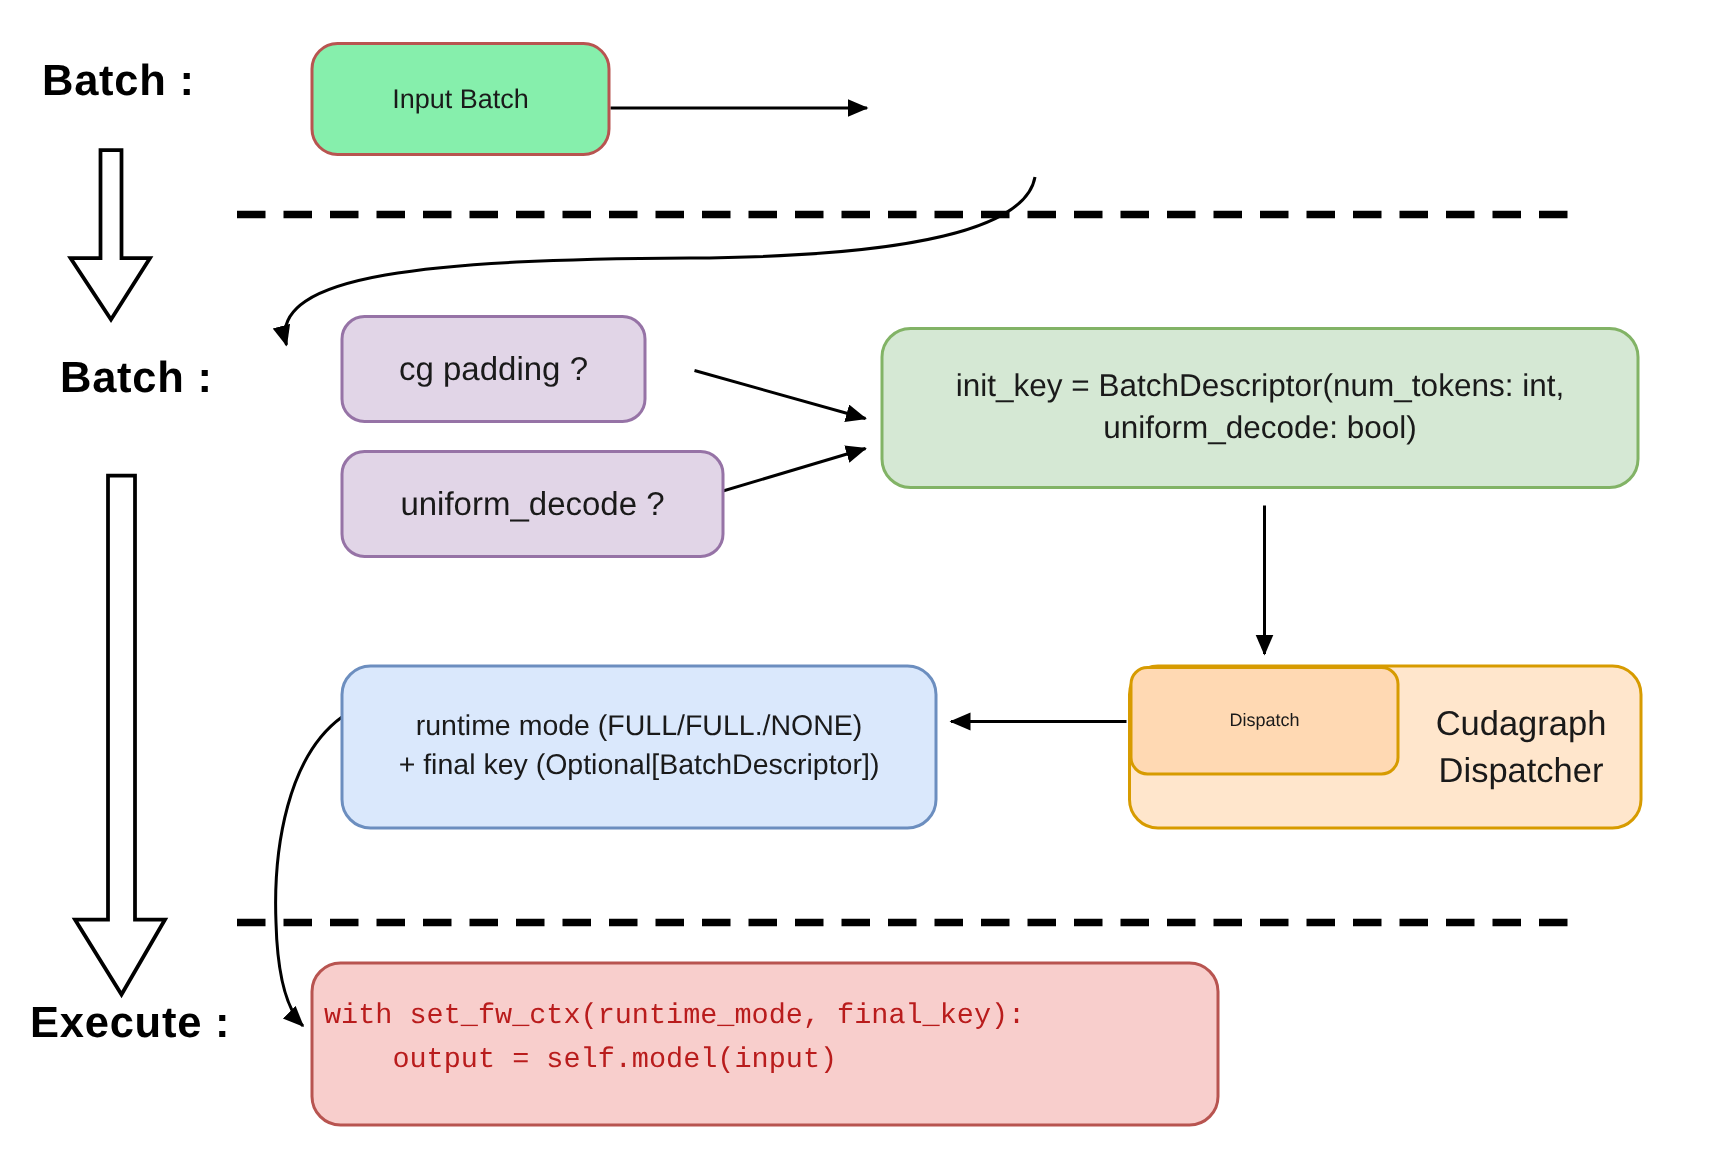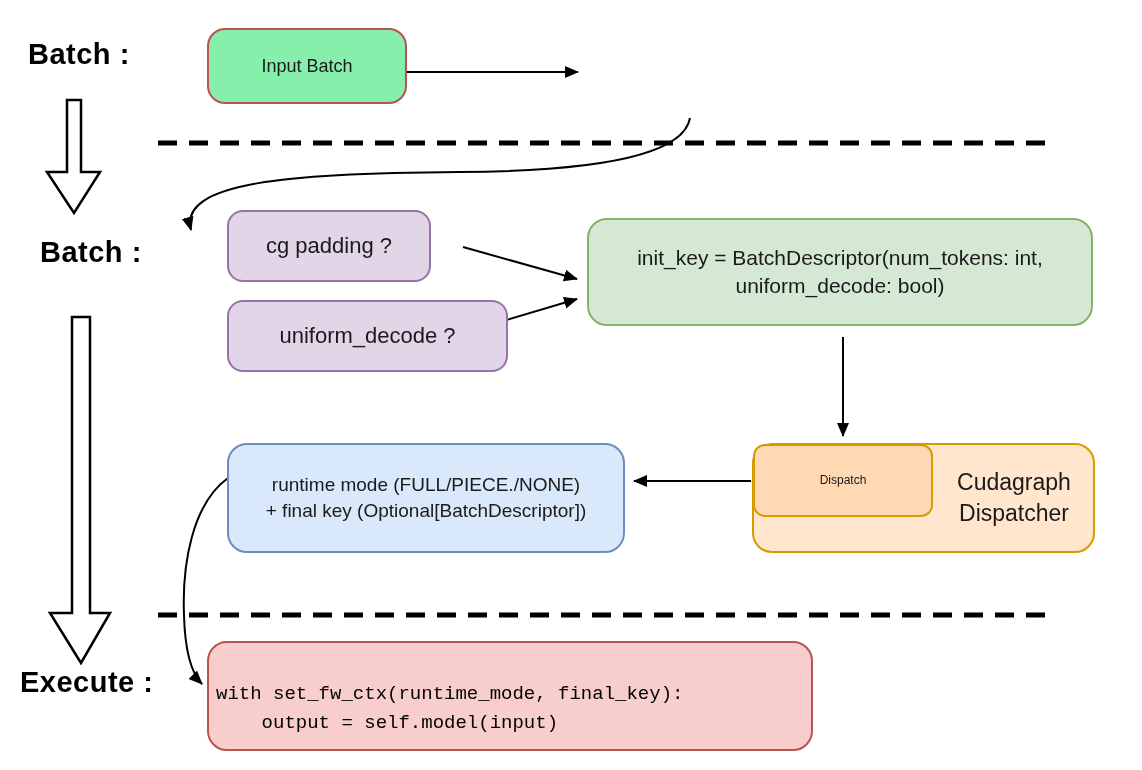--- a/index.html
+++ b/index.html
@@ -15,39 +15,39 @@
     position:absolute;display:flex;align-items:center;justify-content:center;
     border:2px solid;box-sizing:border-box;text-align:center;
     white-space:pre-line;line-height:1.35;
   }
   .node-input-batch{left:207px;top:28px;width:200px;height:76px;border-radius:18px;
     background:#86efac;border-color:#b85450;font-size:18px;}
   .node-preprocess{left:587px;top:28px;width:200px;height:90px;border-radius:18px;
     background:#fff2cc;border-color:#d6b656;font-size:21px;}
   .node-cg-padding{left:227px;top:210px;width:204px;height:72px;border-radius:16px;
     background:#e1d5e7;border-color:#9673a6;font-size:22px;}
-  .node-uniform-decode{left:227px;top:300px;width:281px;height:72px;border-radius:16px;
+  .node-uniform-decode{left:227px;top:300px;width:256px;height:72px;border-radius:16px;
     background:#e1d5e7;border-color:#9673a6;font-size:22px;}
   .node-init-key{left:587px;top:218px;width:506px;height:108px;border-radius:20px;
     background:#d5e8d4;border-color:#82b366;font-size:21px;}
   .node-runtime-mode{left:227px;top:443px;width:398px;height:110px;border-radius:20px;
     background:#dae8fc;border-color:#6c8ebf;font-size:19px;}
   .node-cudagraph-outer{left:752px;top:443px;width:343px;height:110px;border-radius:20px;
     background:#ffe6cc;border-color:#d79b00;}
   .node-dispatch{left:753px;top:444px;width:180px;height:73px;border-radius:12px;
     background:#ffd9b3;border-color:#d79b00;font-size:12px;}
   .cudagraph-label{left:933px;top:443px;width:162px;height:110px;border:none;
     background:transparent;font-size:23px;}
   .node-execute-code{
     left:207px;top:641px;width:606px;height:110px;border-radius:20px;
     background:#f8cecc;border-color:#b85450;
     font-family:"Liberation Mono","DejaVu Sans Mono",monospace;
-    font-size:19px;color:#000000;white-space:pre;text-align:left;
+    font-size:19px;color:#b91c1c;white-space:pre;text-align:left;
     justify-content:flex-start;align-items:flex-start;
-    padding:37px 0 0 7px;line-height:1.55;
+    padding:20px 0 0 7px;line-height:1.55;
   }
   svg.connector-layer{position:absolute;left:0;top:0;width:1142px;height:770px;pointer-events:none;}
 </style>
 </head>
 <body>
 
 <div id="canvas">
 
   <svg class="connector-layer" viewBox="0 0 1142 770" xmlns="http://www.w3.org/2000/svg">
     <defs>
@@ -78,21 +78,21 @@
   <div class="node node-input-batch">Input Batch</div>
 
 
   <div class="node node-cg-padding">cg padding ?</div>
 
   <div class="node node-uniform-decode">uniform_decode ?</div>
 
   <div class="node node-init-key">init_key = BatchDescriptor(num_tokens: int,
 uniform_decode: bool)</div>
 
-  <div class="node node-runtime-mode">runtime mode (FULL/PIECE./NONE)
+  <div class="node node-runtime-mode">runtime mode (FULL/FULL./NONE)
 + final key (Optional[BatchDescriptor])</div>
 
   <div class="node node-cudagraph-outer"></div>
   <div class="node node-dispatch">Dispatch</div>
   <div class="node cudagraph-label">Cudagraph
 Dispatcher</div>
 
   <div class="node node-execute-code">with set_fw_ctx(runtime_mode, final_key):
     output = self.model(input)</div>
 

